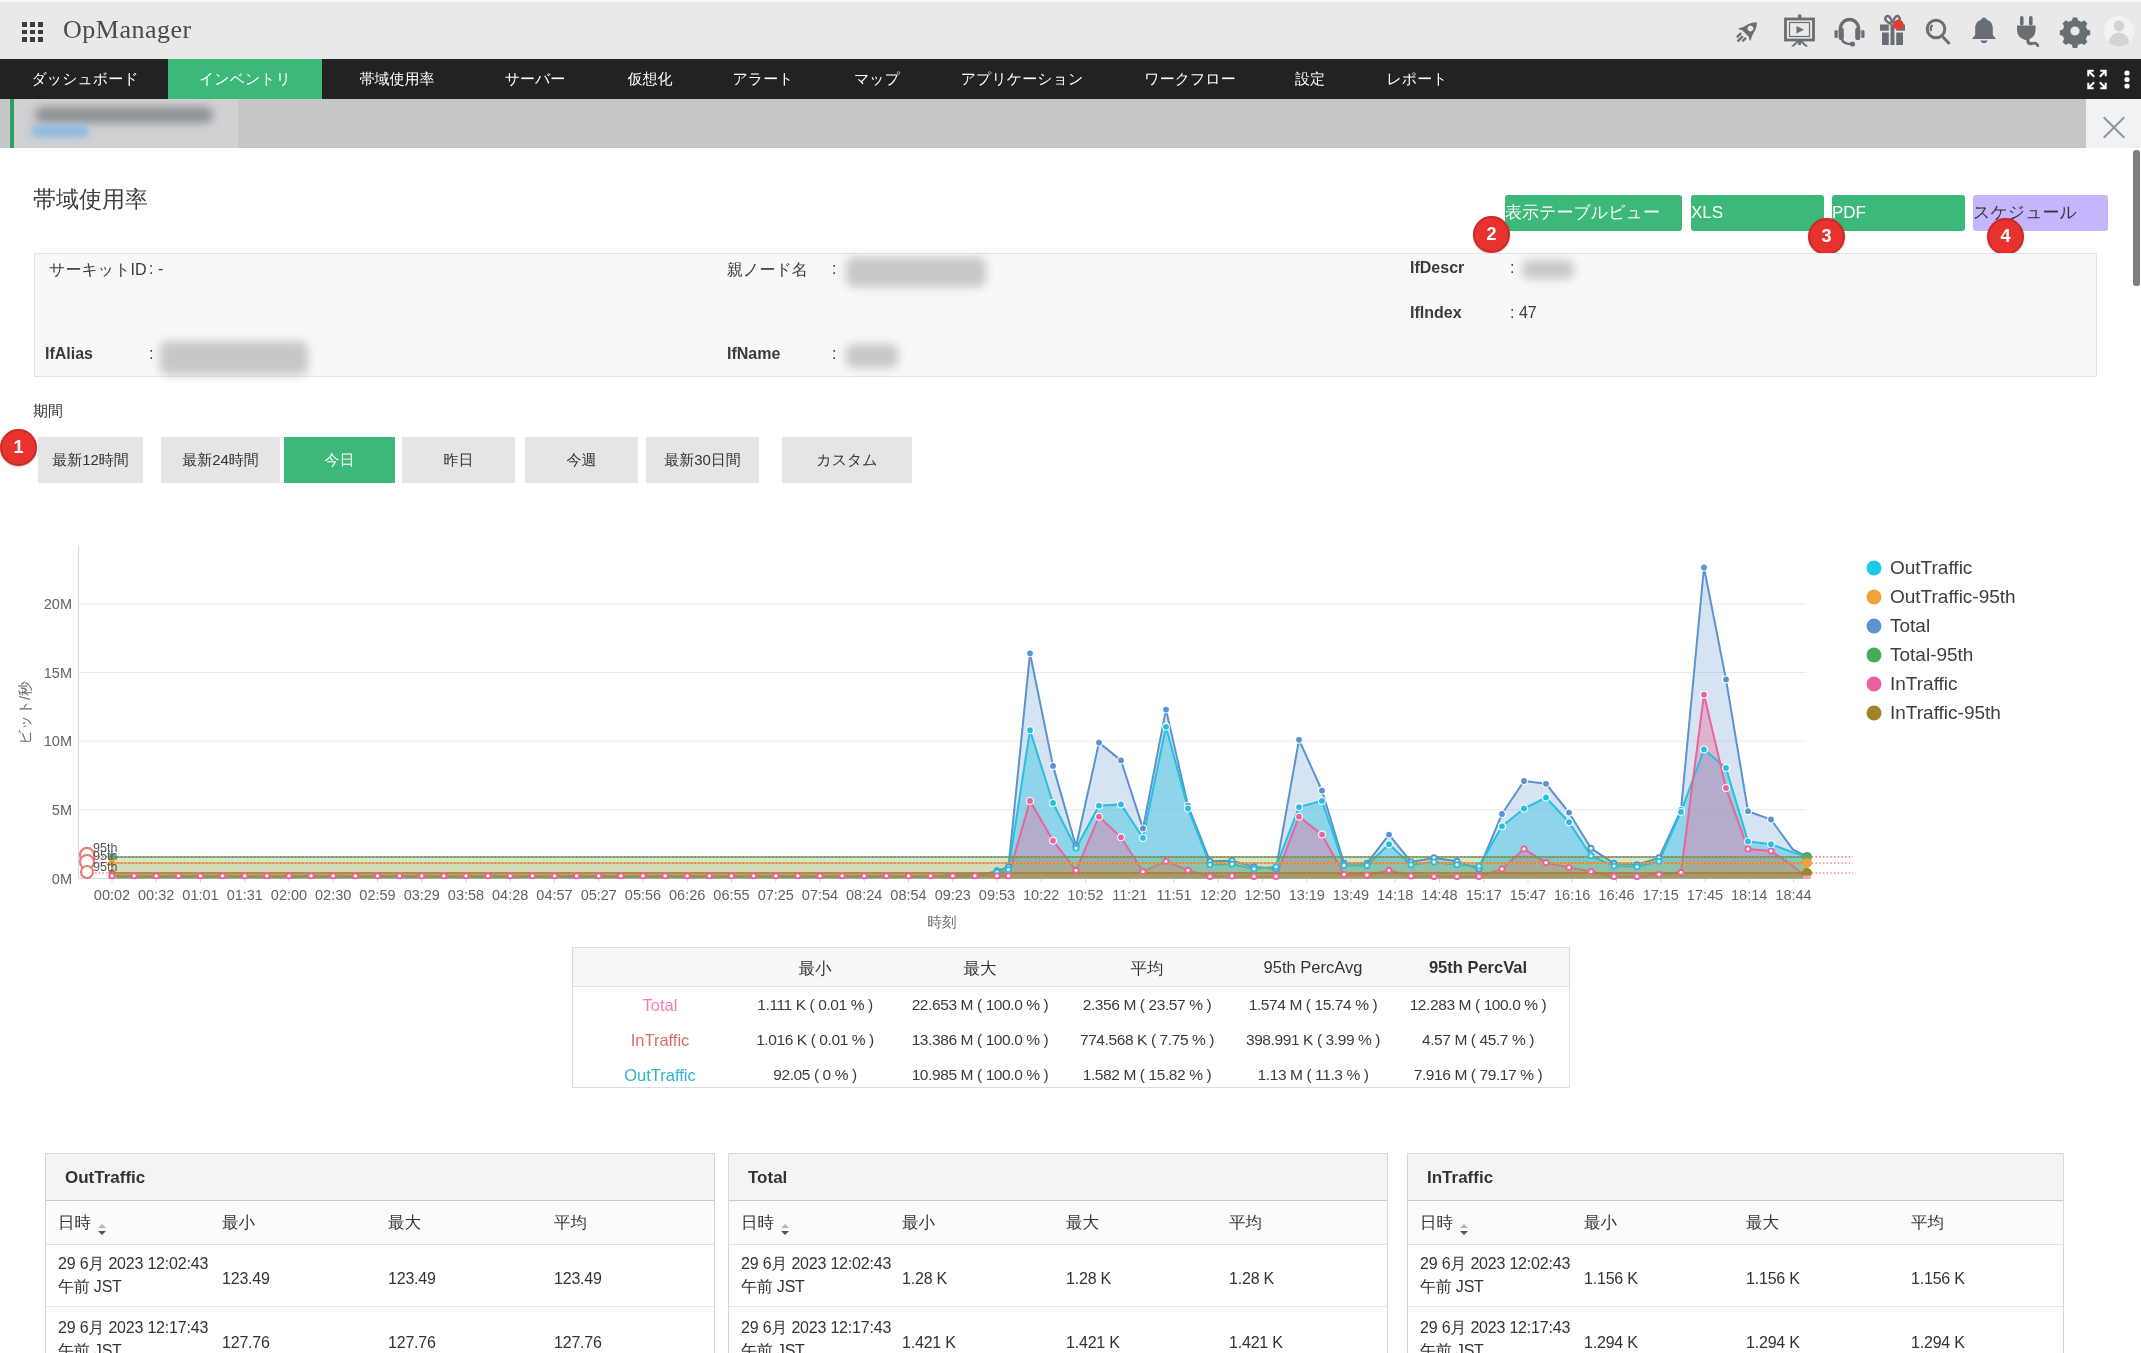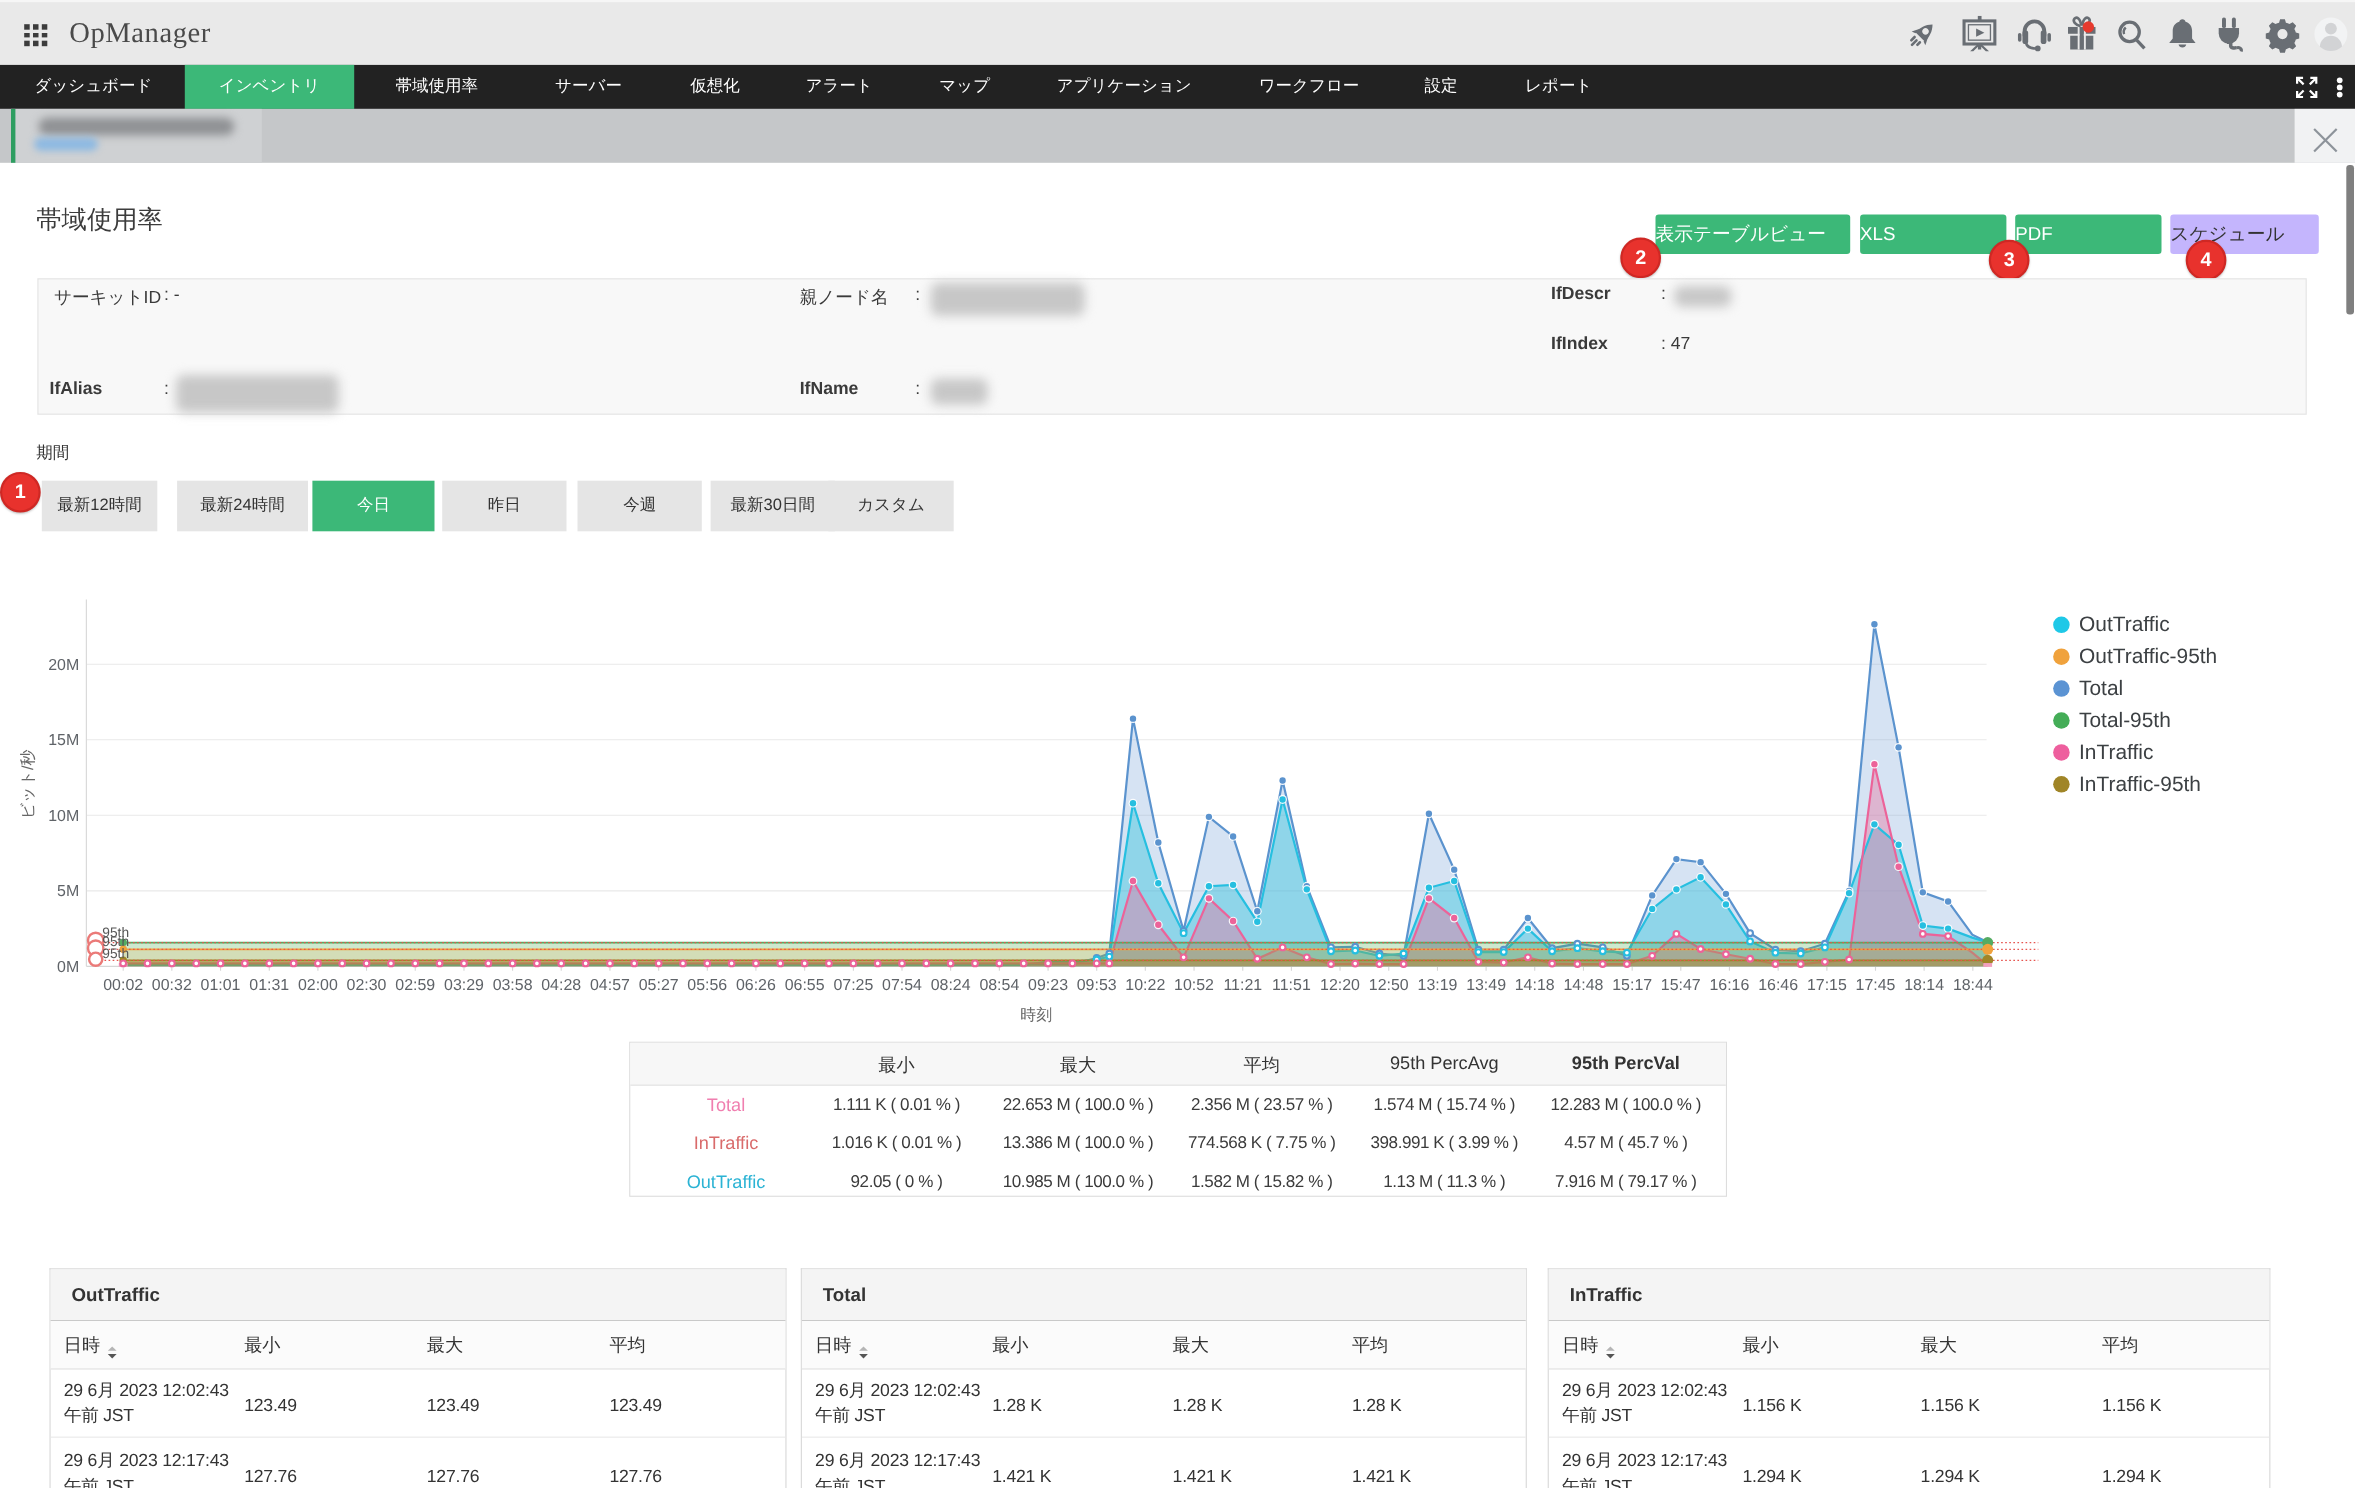--- a/index.html
+++ b/index.html
@@ -218,21 +218,21 @@
 <div class="blur" style="left:846px;top:344px;width:52px;height:24px"></div>
 
 <div class="kikan">期間</div>
 <div class="badge" style="left:0px;top:429px">1</div>
 <div class="pbtn sel2" style="left:38px;width:105px">最新12時間</div>
 <div class="pbtn" style="left:161px;width:119px">最新24時間</div>
 <div class="pbtn sel" style="left:284px;width:111px">今日</div>
 <div class="pbtn" style="left:402px;width:113px">昨日</div>
 <div class="pbtn" style="left:525px;width:113px">今週</div>
 <div class="pbtn" style="left:646px;width:113px">最新30日間</div>
-<div class="pbtn" style="left:753px;width:114px">カスタム</div>
+<div class="pbtn" style="left:782px;width:130px">カスタム</div>
 <svg id="chart" width="2141" height="450" viewBox="0 0 2141 450" style="position:absolute;left:0;top:505px;font-family:'Liberation Sans',sans-serif">
 <line x1="79" y1="304.9" x2="1806" y2="304.9" stroke="#e9e9e9" stroke-width="1"></line>
 <line x1="79" y1="236.2" x2="1806" y2="236.2" stroke="#e9e9e9" stroke-width="1"></line>
 <line x1="79" y1="167.5" x2="1806" y2="167.5" stroke="#e9e9e9" stroke-width="1"></line>
 <line x1="79" y1="98.9" x2="1806" y2="98.9" stroke="#e9e9e9" stroke-width="1"></line>
 <text x="72" y="378.5" font-size="14.5" fill="#5f6368" text-anchor="end">0M</text>
 <text x="72" y="309.9" font-size="14.5" fill="#5f6368" text-anchor="end">5M</text>
 <text x="72" y="241.2" font-size="14.5" fill="#5f6368" text-anchor="end">10M</text>
 <text x="72" y="172.5" font-size="14.5" fill="#5f6368" text-anchor="end">15M</text>
 <text x="72" y="103.9" font-size="14.5" fill="#5f6368" text-anchor="end">20M</text>

